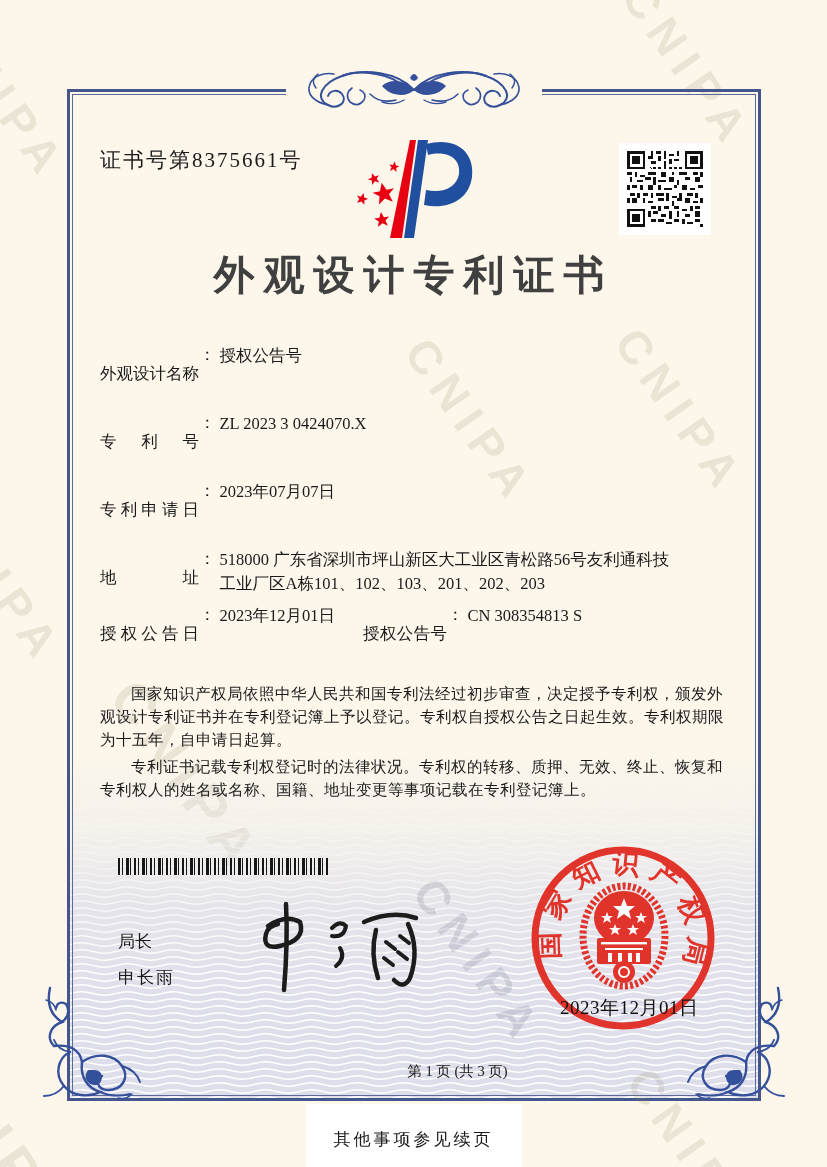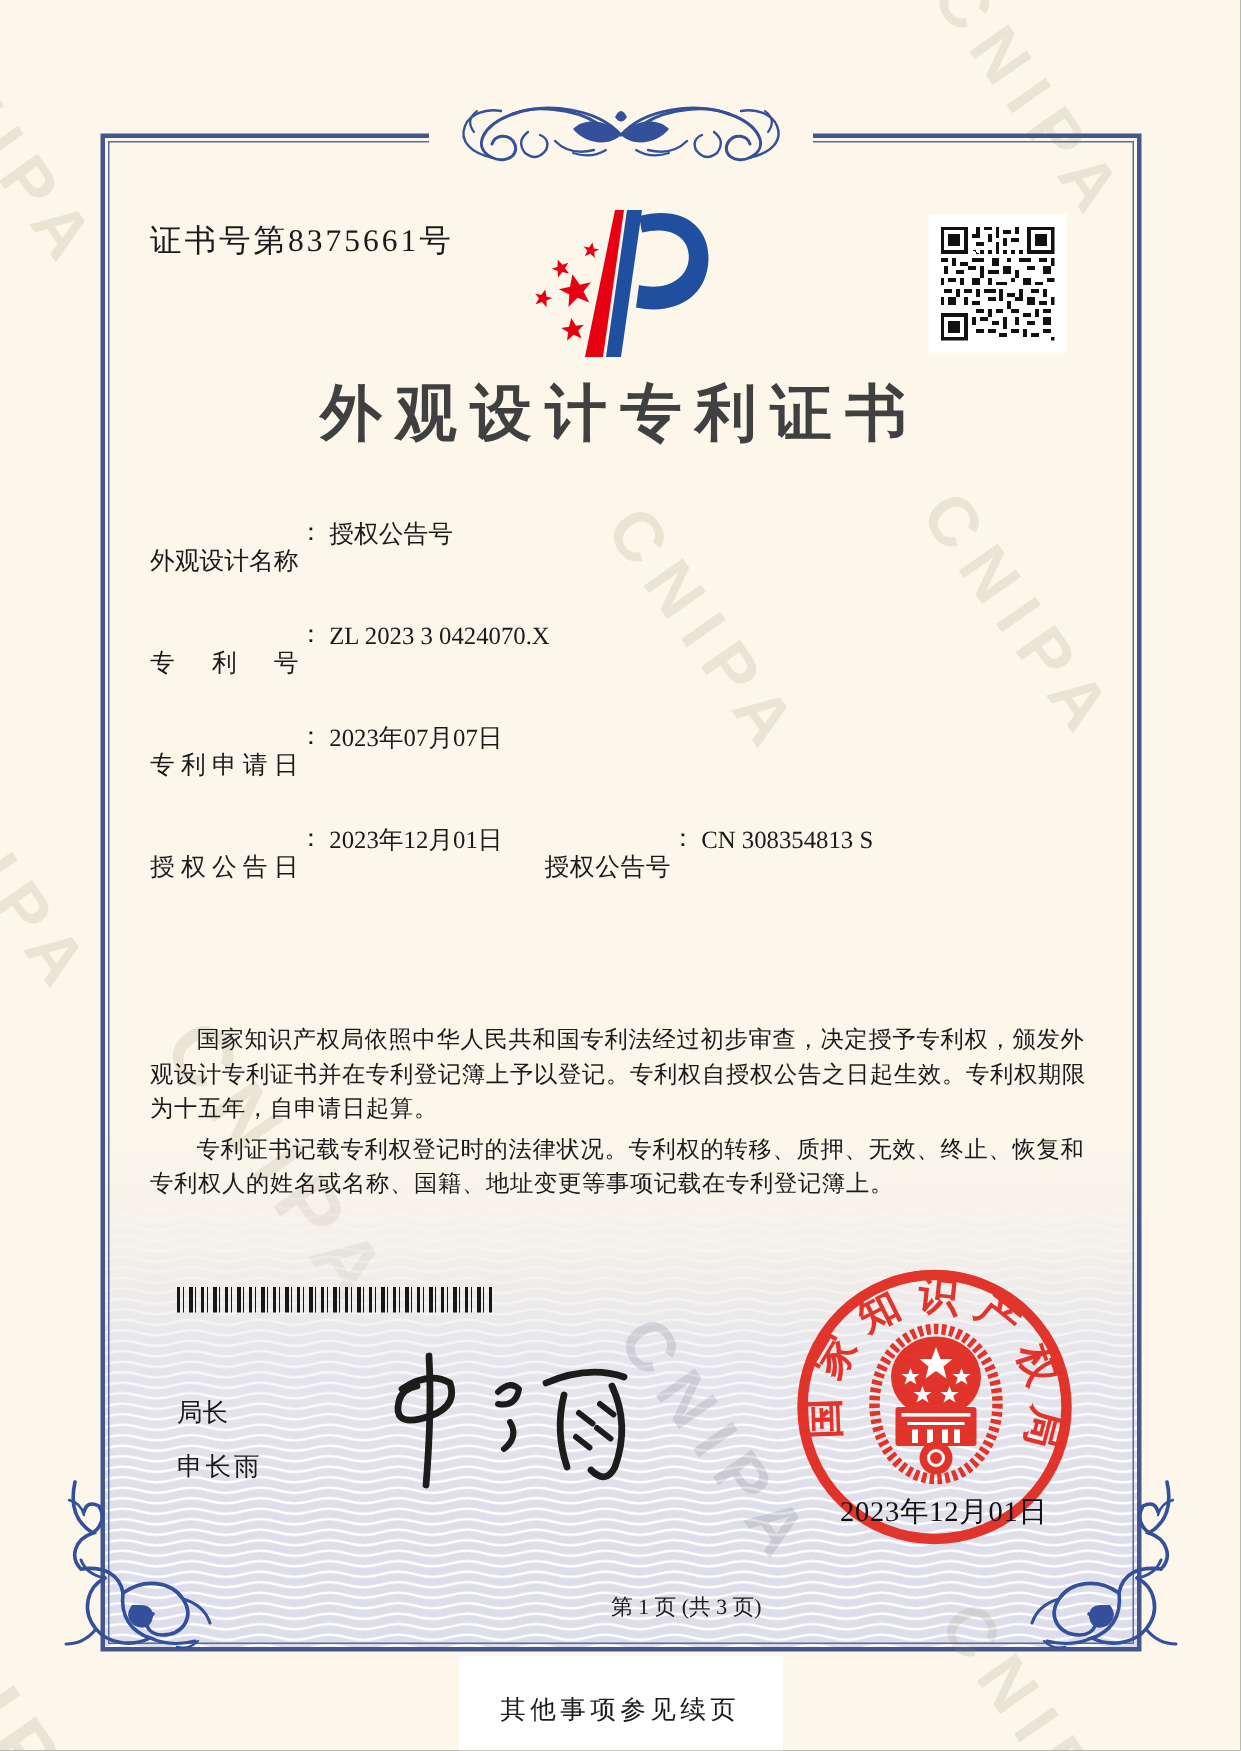--- a/index.html
+++ b/index.html
@@ -193,20 +193,23 @@
   <div class="fields">
     <div class="frow">
       <span class="flabel">外观设计名称</span><span class="fcolon">：</span><span class="fvalue">授权公告号</span>
     </div>
     <div class="frow">
       <span class="flabel">专利号</span><span class="fcolon">：</span><span class="fvalue">ZL 2023 3 0424070.X</span>
     </div>
     <div class="frow">
       <span class="flabel">专利申请日</span><span class="fcolon">：</span><span class="fvalue">2023年07月07日</span>
     </div>
+    <div class="frow addr">
+      <span class="flabel">地址</span><span class="fcolon">：</span><span class="fvalue">518000 广东省深圳市坪山新区大工业区青松路56号友利通科技工业厂区A栋101、102、103、201、202、203</span>
+    </div>
     <div class="frow grant-row">
       <span class="flabel">授权公告日</span><span class="fcolon">：</span><span class="fvalue">2023年12月01日</span>
       <span class="grant-pair2">
         <span class="flabel">授权公告号</span><span class="fcolon">：</span><span class="fvalue">CN 308354813 S</span>
       </span>
     </div>
   </div>
 
   <div class="paras">
     <p>国家知识产权局依照中华人民共和国专利法经过初步审查，决定授予专利权，颁发外观设计专利证书并在专利登记簿上予以登记。专利权自授权公告之日起生效。专利权期限为十五年，自申请日起算。</p>

